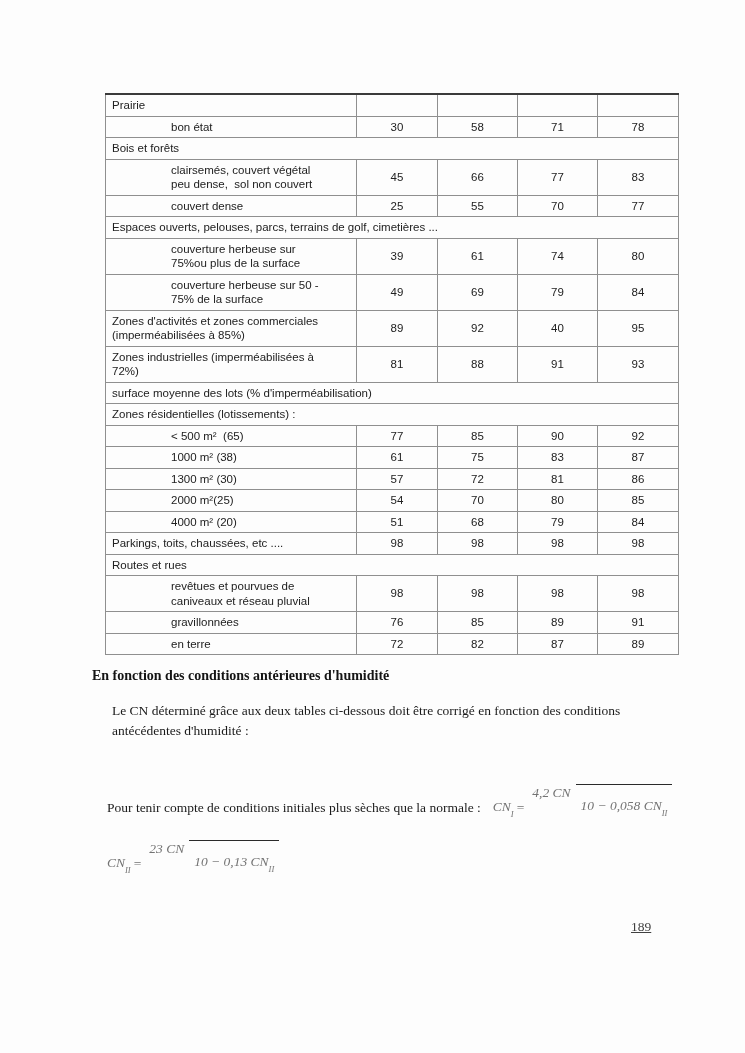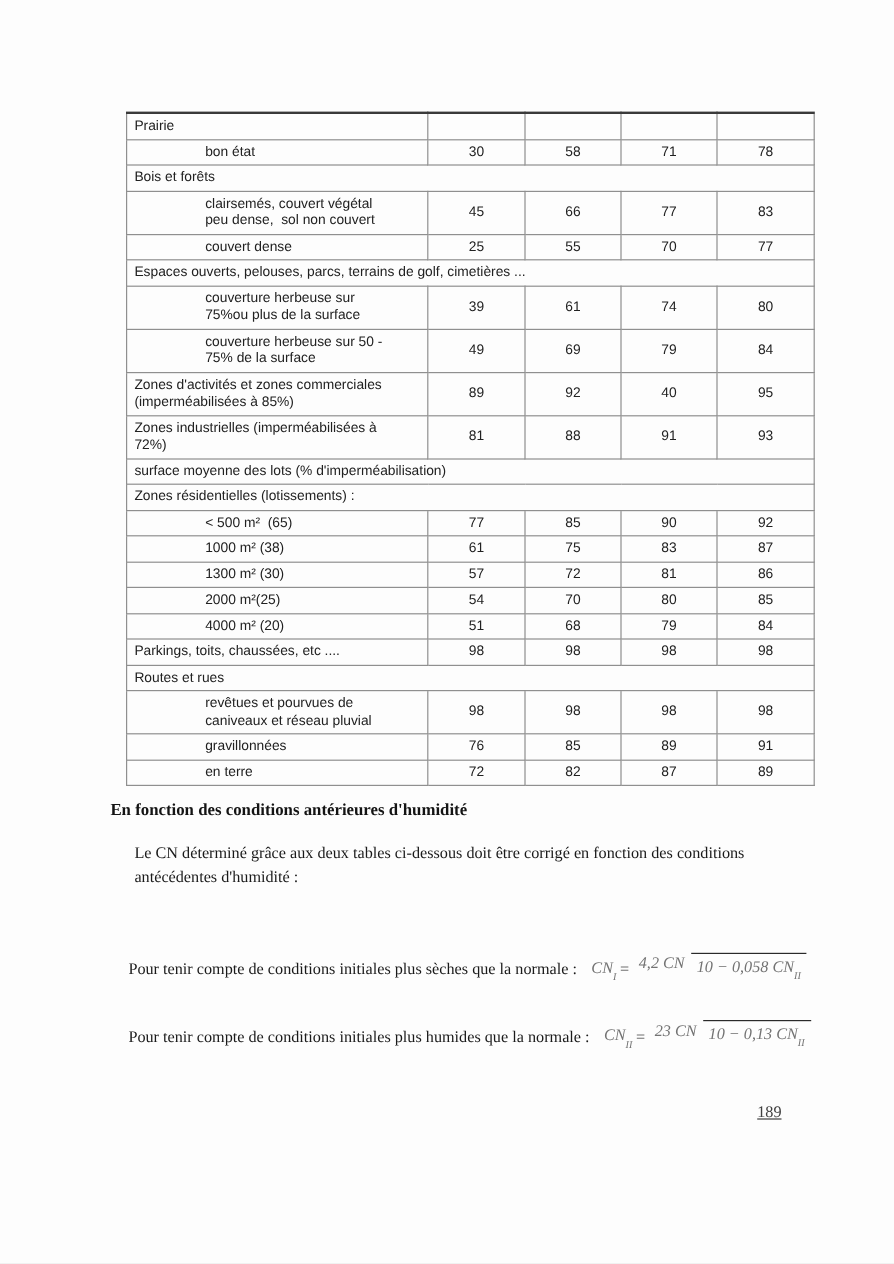--- a/index.html
+++ b/index.html
@@ -25,21 +25,21 @@
         font:13.5px/19.5px "Liberation Serif", serif;color:#1a1a1a;}
   .fline{position:absolute;left:107px;display:flex;align-items:center;gap:12px;
          font:13.5px "Liberation Serif", serif;color:#1a1a1a;height:48px;margin-top:36px;}
   .fline1{top:748px;} .fline2{top:804px;}
   .formula{display:inline-flex;align-items:center;font-style:italic;
            font-family:"Liberation Serif", serif;font-size:13.5px;color:#737373;}
   .formula sub{font-size:8.5px;font-style:italic;position:relative;top:2px;}
   .formula .eq{margin:0 3px;font-style:normal;}
   .frac{display:inline-flex;flex-direction:row;text-align:center;line-height:17px;}
   .frac .num{padding:0 5px;}
-  .frac .den{border-top:1px solid #2a2a2a;padding:2px 5px;}
+  .frac .den{border-top:1px solid #2a2a2a;padding:12px 5px;}
   .pageno{position:absolute;left:631px;top:919px;
           font:13.5px "Liberation Serif", serif;color:#404040;text-decoration:underline;}
 </style>
 </head>
 <body>
 
 <div class="page">
 
   <table class="cn">
     <colgroup>
@@ -204,21 +204,20 @@
       <span><span>CN</span><sub>I</sub></span>
       <span class="eq">=</span>
       <span class="frac">
         <span class="num">4,2 CN</span>
         <span class="den"><span>10 − 0,058 CN</span><sub>II</sub></span>
       </span>
     </span>
   </div>
 
   <div class="fline fline2">
-    <span>Pour tenir compte de conditions initiales plus humides que la normale :</span>
     <span class="formula">
       <span><span>CN</span><sub>II</sub></span>
       <span class="eq">=</span>
       <span class="frac">
         <span class="num">23 CN</span>
         <span class="den"><span>10 − 0,13 CN</span><sub>II</sub></span>
       </span>
     </span>
   </div>
 

